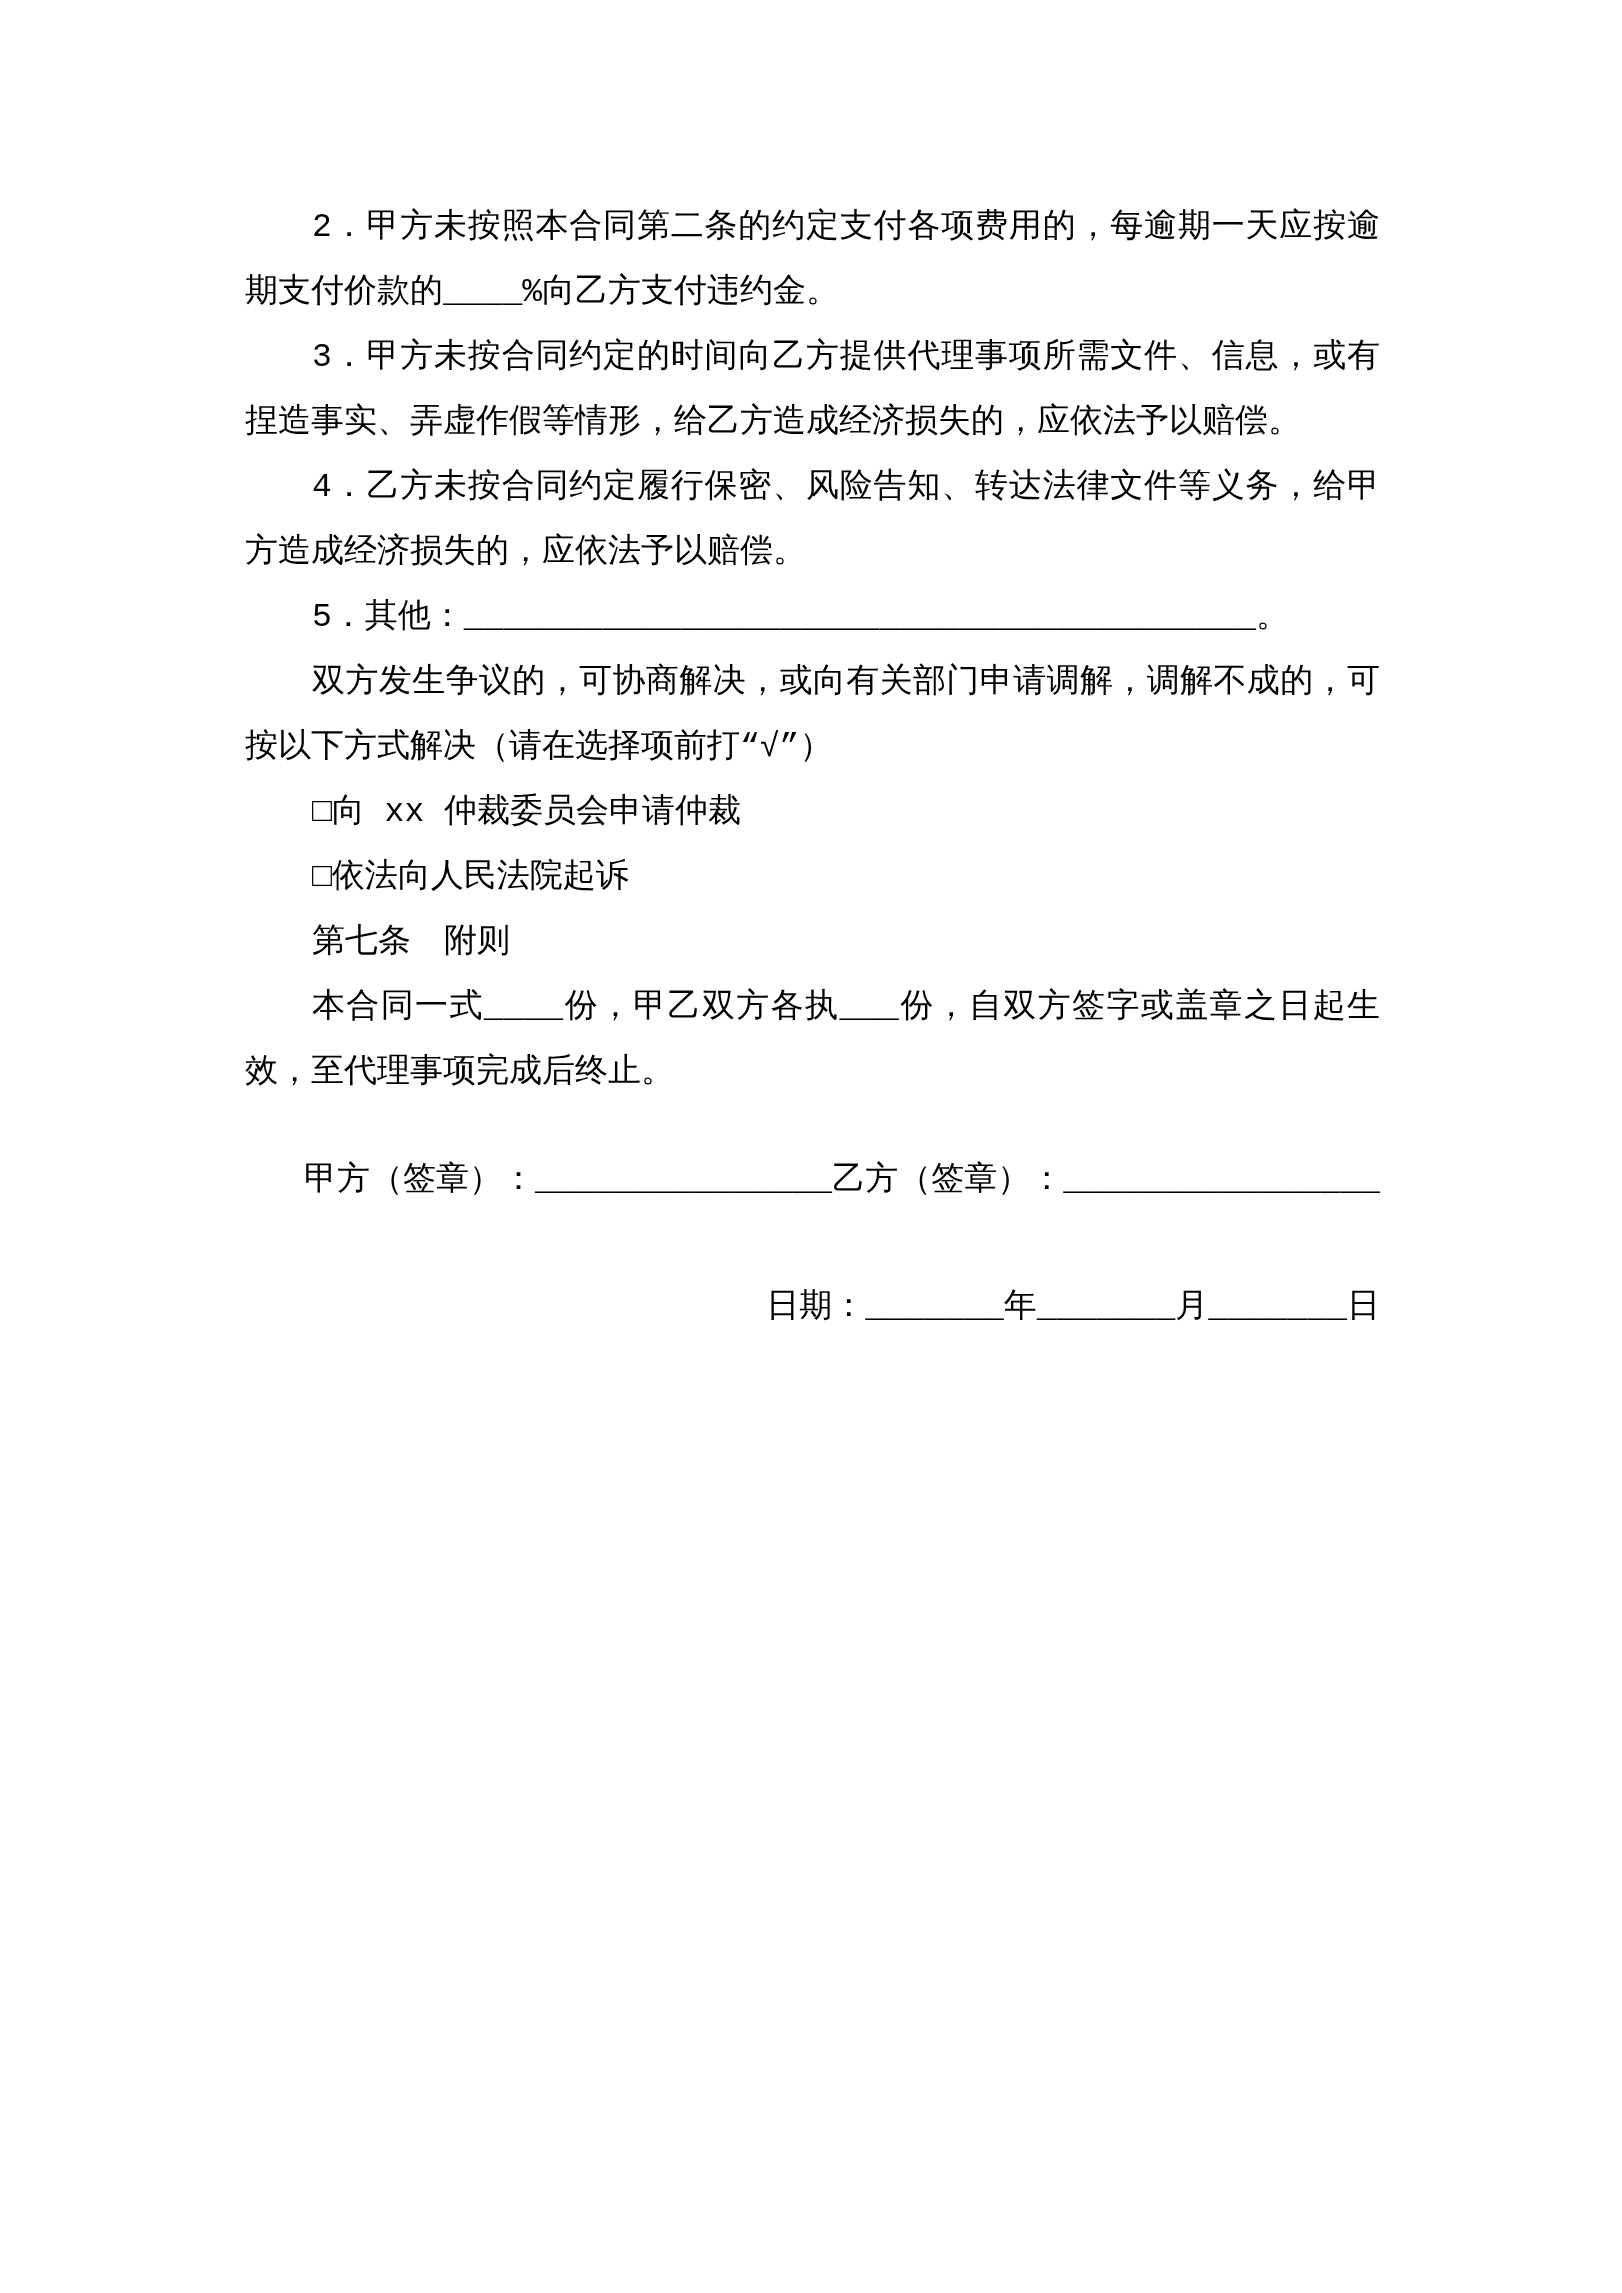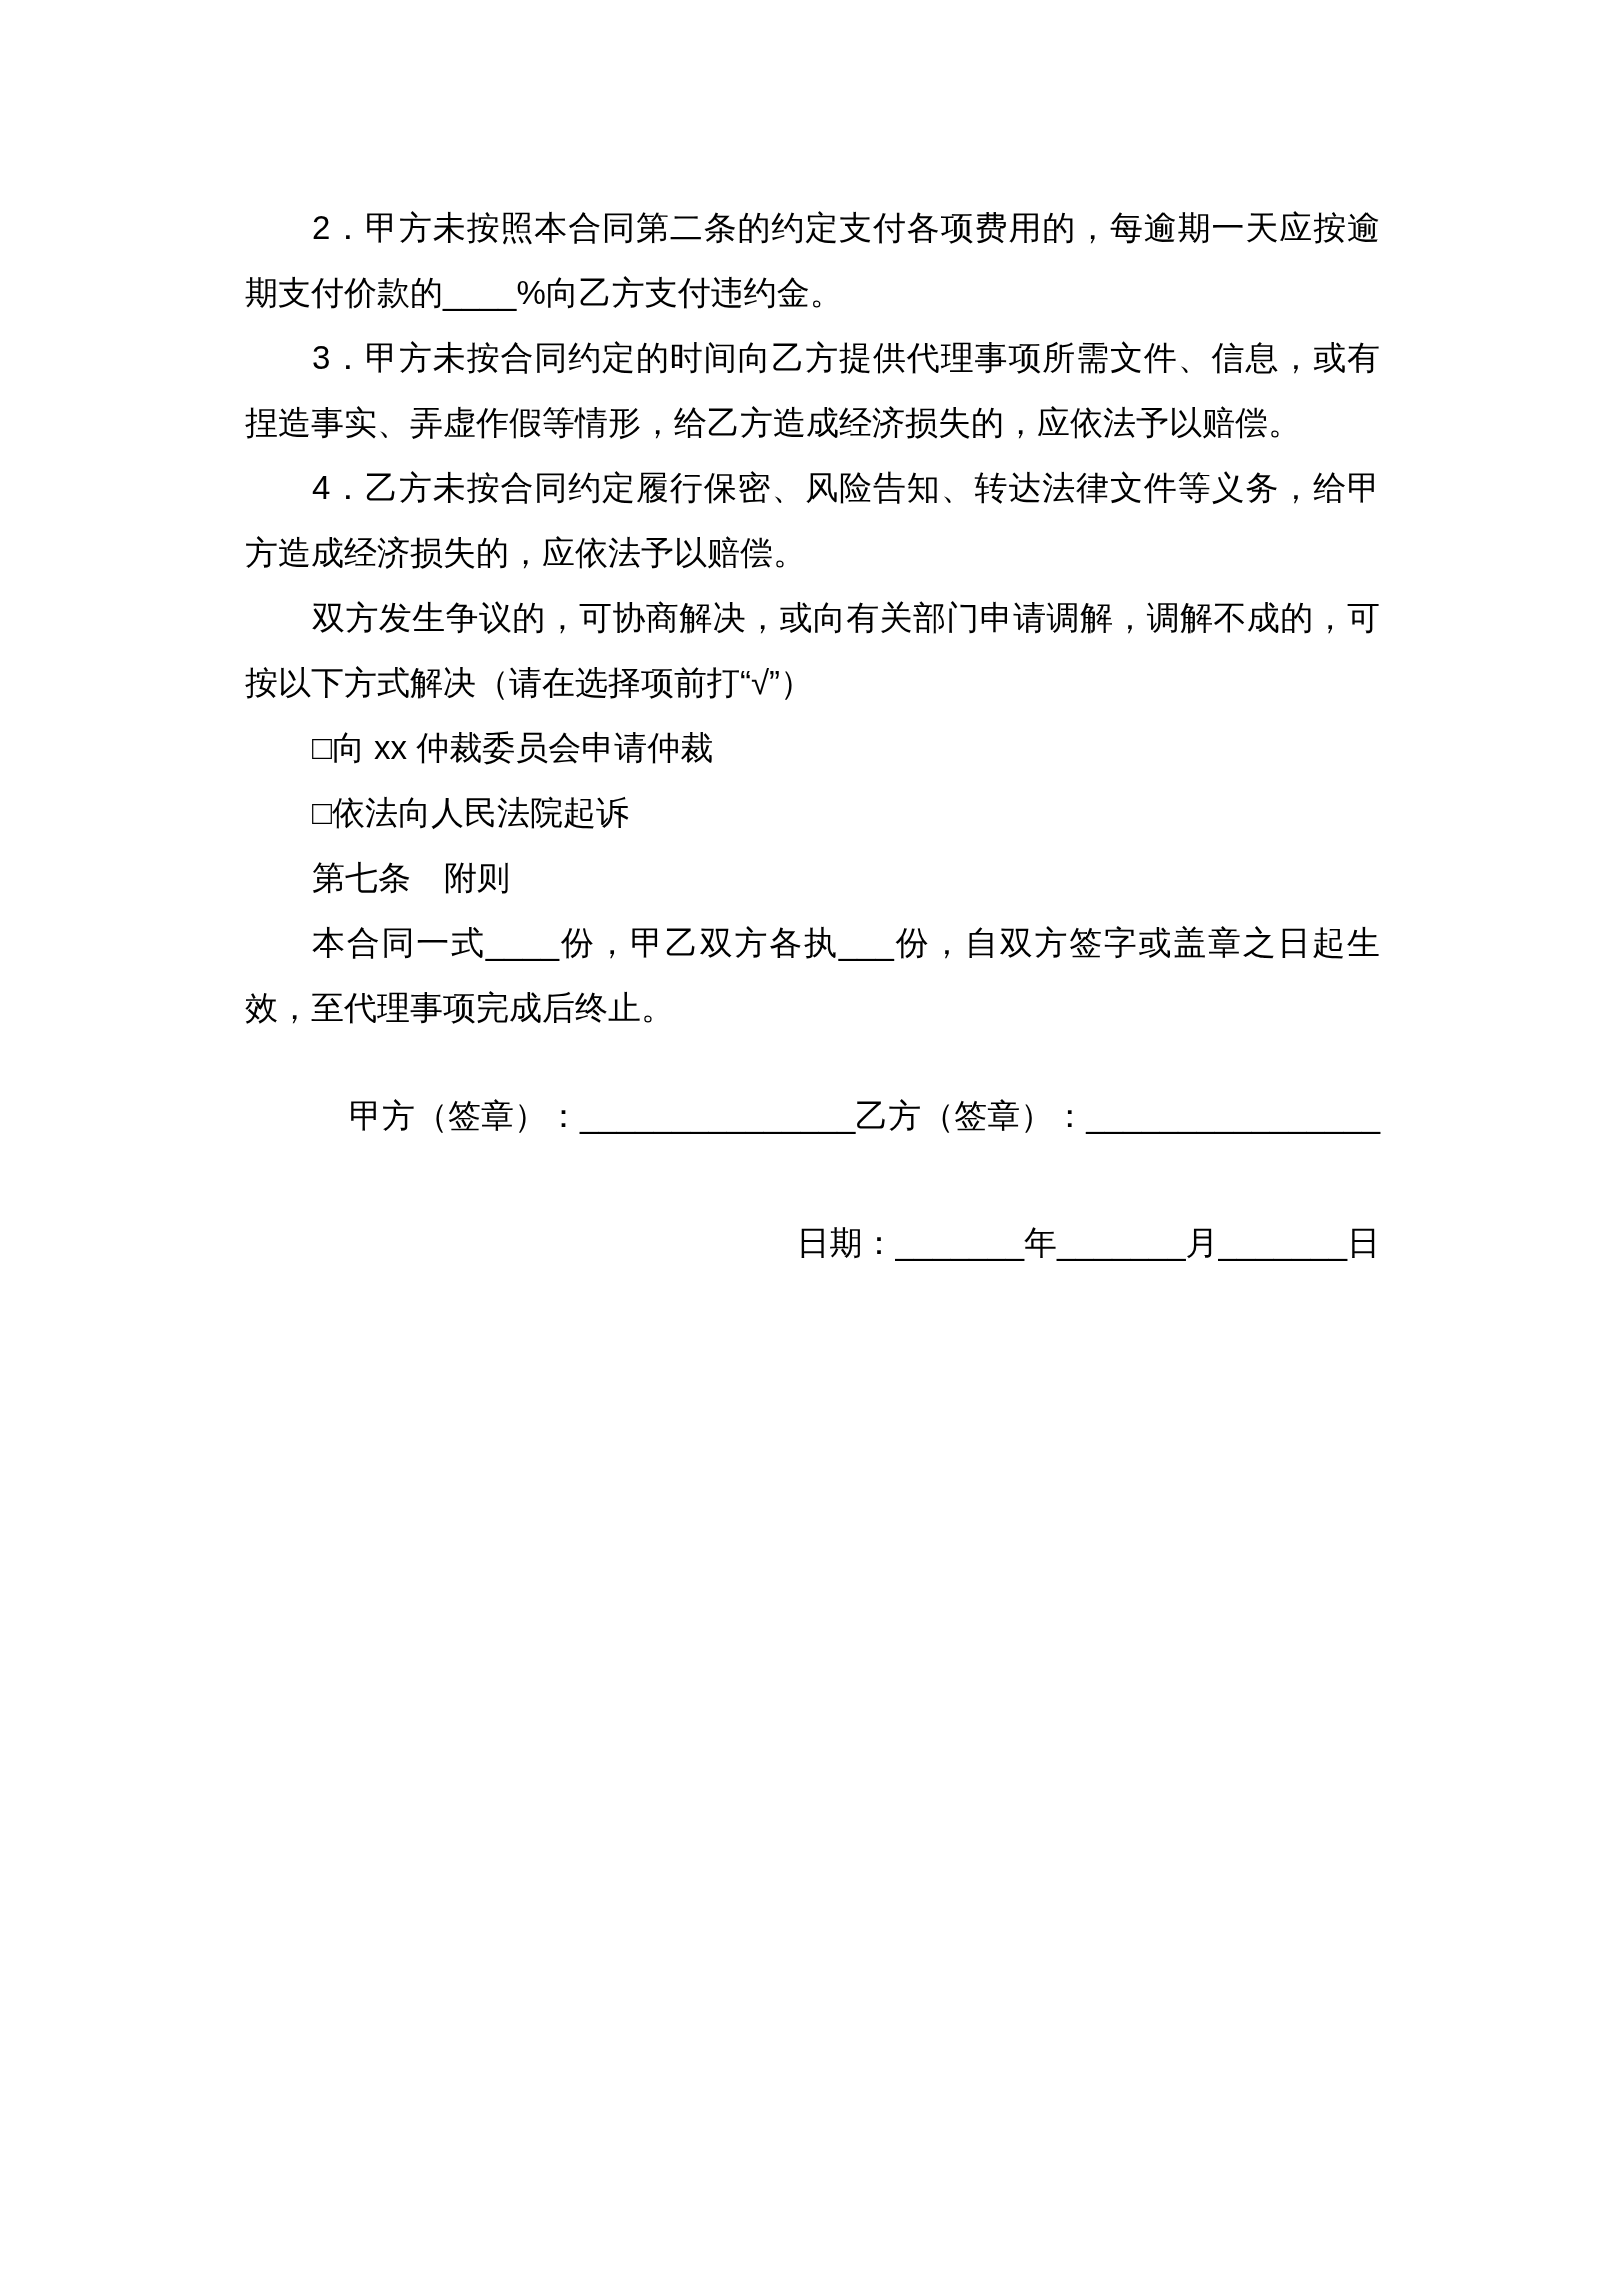--- a/index.html
+++ b/index.html
@@ -7,21 +7,21 @@
     padding: 0;
     background: #ffffff;
   }
   .page {
     position: relative;
     width: 1623px;
     height: 2294px;
     box-sizing: border-box;
     background: #ffffff;
     color: #000000;
-    font-family: Liberation Sans, sans-serif;
+    font-family: Liberation Mono, monospace;
     font-size: 33px;
     line-height: 65px;
     padding: 195px 243px 12px 245px;
     overflow: hidden;
   }
   .para {
     margin: 0;
     text-align: justify;
     text-justify: inter-ideograph;
     word-break: break-all;
@@ -47,20 +47,21 @@
   }
 </style>
 </head>
 <body>
 
 <div class="page">
   <div id="doc-body">
       <p class="para clause">2．甲方未按照本合同第二条的约定支付各项费用的，每逾期一天应按逾期支付价款的____%向乙方支付违约金。</p>
       <p class="para clause">3．甲方未按合同约定的时间向乙方提供代理事项所需文件、信息，或有捏造事实、弄虚作假等情形，给乙方造成经济损失的，应依法予以赔偿。</p>
       <p class="para clause">4．乙方未按合同约定履行保密、风险告知、转达法律文件等义务，给甲方造成经济损失的，应依法予以赔偿。</p>
+      <p class="para clause">5．其他：________________________________________。</p>
       <p class="para clause">双方发生争议的，可协商解决，或向有关部门申请调解，调解不成的，可按以下方式解决（请在选择项前打“√”）</p>
       <p class="para option"><span class="box">□</span><span>向 xx 仲裁委员会申请仲裁</span></p>
       <p class="para option"><span class="box">□</span><span>依法向人民法院起诉</span></p>
       <p class="para heading">第七条　附则</p>
       <p class="para clause">本合同一式____份，甲乙双方各执___份，自双方签字或盖章之日起生效，至代理事项完成后终止。</p>
       <p class="para signature">甲方（签章）：_______________乙方（签章）：________________</p>
       <p class="para date">日期：_______年_______月_______日</p>
     </div>
 </div>
 

